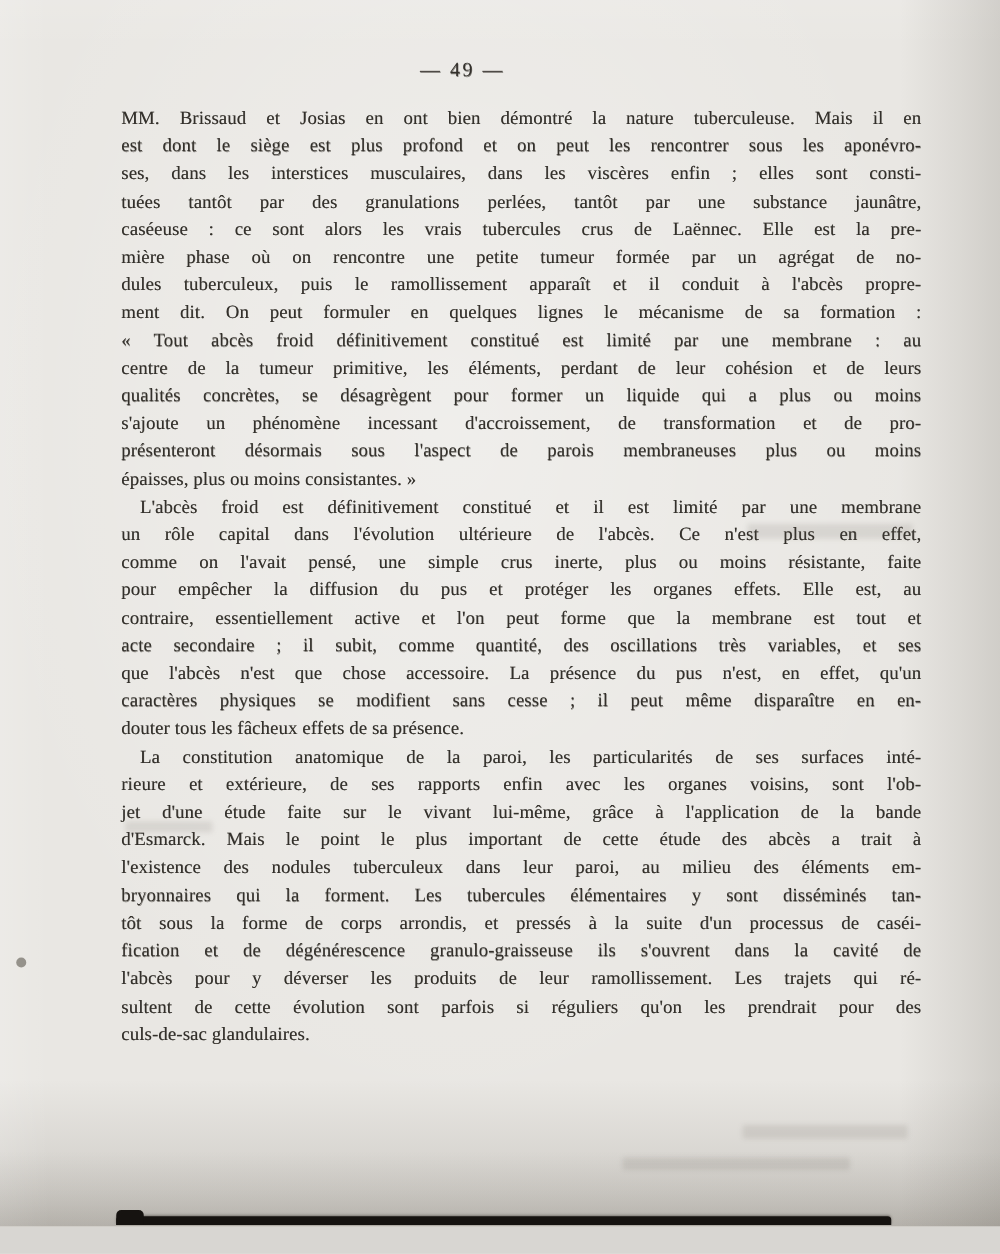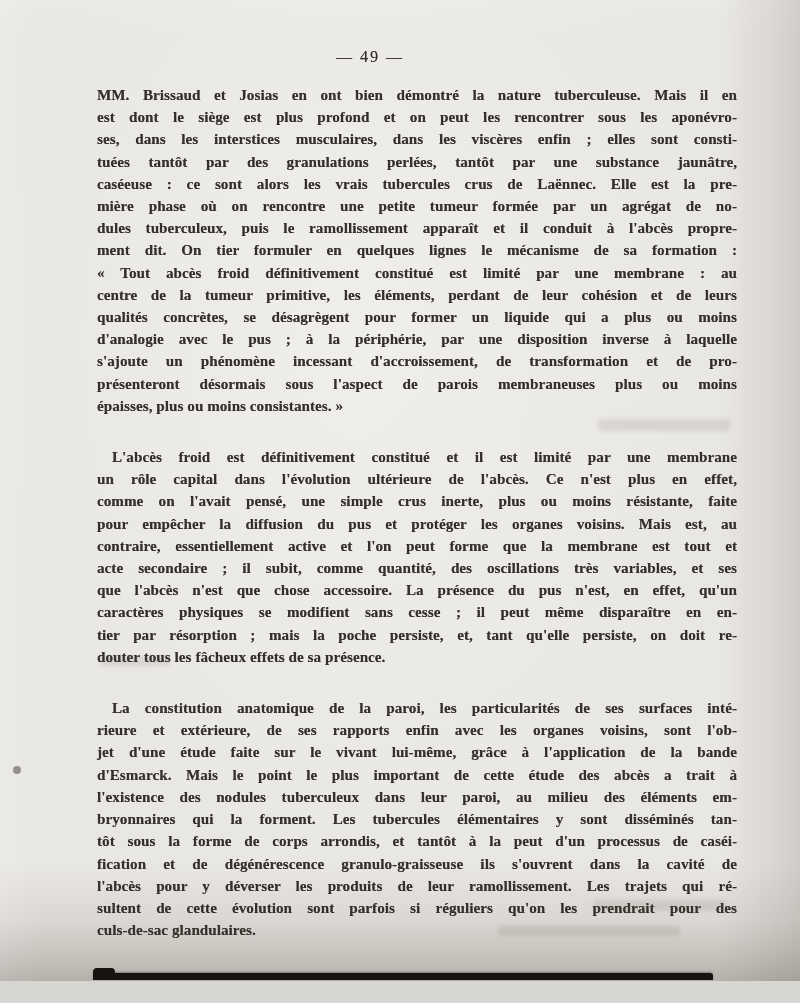--- a/index.html
+++ b/index.html
@@ -34,29 +34,29 @@
     position: absolute;
     left: 97px;
     top: 84px;
     width: 640px;
     font-size: 15px;
     line-height: 22.2px;
     letter-spacing: 0.1px;
     text-shadow: 0.25px 0.25px 0.35px rgba(40,36,30,0.5);
   }
 
-  .paragraph { margin: 0; font-weight: bold; }
+  .paragraph { margin: 0; }
 
   .line {
     text-align: justify;
     text-align-last: justify;
     white-space: normal;
   }
   .line.last { text-align-last: left; }
-  .line.indent { padding-left: 15px; margin-top: 29px; }
+  .line.indent { padding-left: 15px; }
 
   
   .artifact { position: absolute; pointer-events: none; }
 
   .dot-left {
     left: 13px; top: 766px;
     width: 8px; height: 8px;
     border-radius: 50%;
     background: rgba(120,116,108,0.75);
     filter: blur(0.6px);
@@ -108,49 +108,47 @@
 
   <div class="text-block">
       <div class="paragraph">
         <div class="line">MM. Brissaud et Josias en ont bien démontré la nature tuberculeuse. Mais il en</div>
         <div class="line">est dont le siège est plus profond et on peut les rencontrer sous les aponévro-</div>
         <div class="line">ses, dans les interstices musculaires, dans les viscères enfin ; elles sont consti-</div>
         <div class="line">tuées tantôt par des granulations perlées, tantôt par une substance jaunâtre,</div>
         <div class="line">caséeuse : ce sont alors les vrais tubercules crus de Laënnec. Elle est la pre-</div>
         <div class="line">mière phase où on rencontre une petite tumeur formée par un agrégat de no-</div>
         <div class="line">dules tuberculeux, puis le ramollissement apparaît et il conduit à l'abcès propre-</div>
-        <div class="line">ment dit. On tier formuler en quelques lignes le mécanisme de sa formation :</div>
+        <div class="line">ment dit. On peut formuler en quelques lignes le mécanisme de sa formation :</div>
         <div class="line">« Tout abcès froid définitivement constitué est limité par une membrane : au</div>
         <div class="line">centre de la tumeur primitive, les éléments, perdant de leur cohésion et de leurs</div>
         <div class="line">qualités concrètes, se désagrègent pour former un liquide qui a plus ou moins</div>
-        <div class="line">d'analogie avec le pus ; à la périphérie, par une disposition inverse à laquelle</div>
         <div class="line">s'ajoute un phénomène incessant d'accroissement, de transformation et de pro-</div>
         <div class="line">présenteront désormais sous l'aspect de parois membraneuses plus ou moins</div>
         <div class="line last">épaisses, plus ou moins consistantes. »</div>
       </div>
       <div class="paragraph">
         <div class="line indent">L'abcès froid est définitivement constitué et il est limité par une membrane</div>
         <div class="line">un rôle capital dans l'évolution ultérieure de l'abcès. Ce n'est plus en effet,</div>
         <div class="line">comme on l'avait pensé, une simple crus inerte, plus ou moins résistante, faite</div>
-        <div class="line">pour empêcher la diffusion du pus et protéger les organes voisins. Mais est, au</div>
+        <div class="line">pour empêcher la diffusion du pus et protéger les organes effets. Elle est, au</div>
         <div class="line">contraire, essentiellement active et l'on peut forme que la membrane est tout et</div>
         <div class="line">acte secondaire ; il subit, comme quantité, des oscillations très variables, et ses</div>
         <div class="line">que l'abcès n'est que chose accessoire. La présence du pus n'est, en effet, qu'un</div>
         <div class="line">caractères physiques se modifient sans cesse ; il peut même disparaître en en-</div>
-        <div class="line">tier par résorption ; mais la poche persiste, et, tant qu'elle persiste, on doit re-</div>
         <div class="line last">douter tous les fâcheux effets de sa présence.</div>
       </div>
       <div class="paragraph">
         <div class="line indent">La constitution anatomique de la paroi, les particularités de ses surfaces inté-</div>
         <div class="line">rieure et extérieure, de ses rapports enfin avec les organes voisins, sont l'ob-</div>
         <div class="line">jet d'une étude faite sur le vivant lui-même, grâce à l'application de la bande</div>
         <div class="line">d'Esmarck. Mais le point le plus important de cette étude des abcès a trait à</div>
         <div class="line">l'existence des nodules tuberculeux dans leur paroi, au milieu des éléments em-</div>
         <div class="line">bryonnaires qui la forment. Les tubercules élémentaires y sont disséminés tan-</div>
-        <div class="line">tôt sous la forme de corps arrondis, et tantôt à la peut d'un processus de caséi-</div>
+        <div class="line">tôt sous la forme de corps arrondis, et pressés à la suite d'un processus de caséi-</div>
         <div class="line">fication et de dégénérescence granulo-graisseuse ils s'ouvrent dans la cavité de</div>
         <div class="line">l'abcès pour y déverser les produits de leur ramollissement. Les trajets qui ré-</div>
         <div class="line">sultent de cette évolution sont parfois si réguliers qu'on les prendrait pour des</div>
         <div class="line last">culs-de-sac glandulaires.</div>
       </div>
     </div>
 
   <div class="artifact dot-left"></div>
   <div class="artifact ghost g1"></div>
   <div class="artifact ghost g2"></div>

